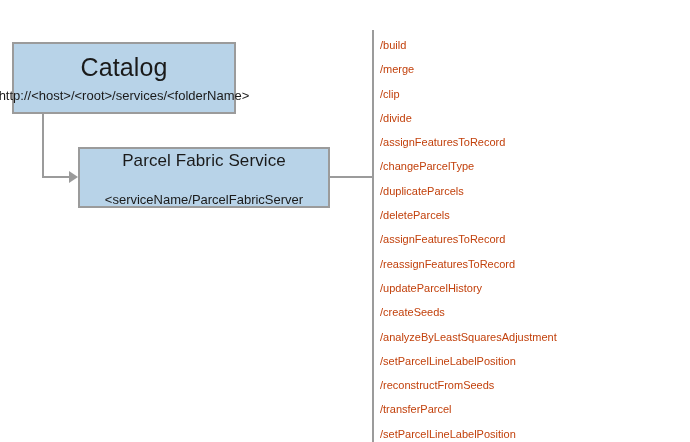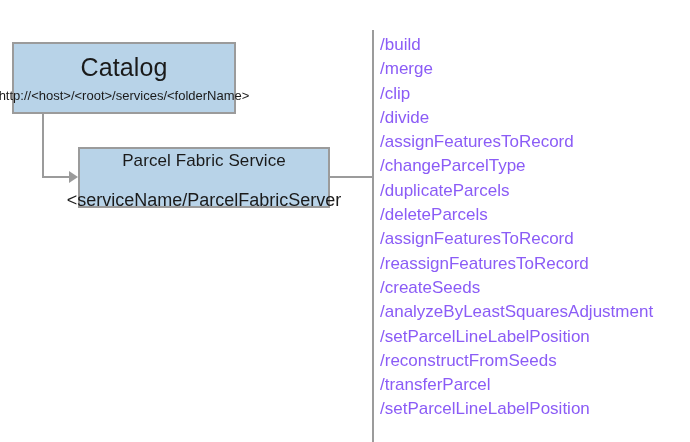--- a/index.html
+++ b/index.html
@@ -50,21 +50,21 @@
   }
   #catalog-node .node-sub { }
 
   #service-node {
     left: 78px;
     top: 147px;
     width: 252px;
     height: 61px;
   }
   #service-node .node-title { font-size: 17px; line-height: 26px; }
-  #service-node .node-sub { font-size: 18px; margin-top: 18px; }
+  #service-node .node-sub { font-size: 13px; margin-top: 18px; }
 
   
   .conn {
     position: absolute;
     background: #9b9b9b;
   }
   
   #conn-vert {
     left: 42px;
     top: 114px;
@@ -108,23 +108,23 @@
   #operations {
     position: absolute;
     left: 380px;
     top: 33px;
     width: 300px;
     list-style: none;
     margin: 0;
     padding: 0;
   }
   #operations li {
-    font-size: 17px;
+    font-size: 11px;
     line-height: 24.3px;
-    color: #8b5cf6;
+    color: #c2410c;
     white-space: nowrap;
   }
 </style>
 </head>
 <body>
 
 <div id="canvas">
 
   <div class="node" id="catalog-node">
     <div class="node-title">Catalog</div>
@@ -146,20 +146,21 @@
     <li>/build</li>
     <li>/merge</li>
     <li>/clip</li>
     <li>/divide</li>
     <li>/assignFeaturesToRecord</li>
     <li>/changeParcelType</li>
     <li>/duplicateParcels</li>
     <li>/deleteParcels</li>
     <li>/assignFeaturesToRecord</li>
     <li>/reassignFeaturesToRecord</li>
+    <li>/updateParcelHistory</li>
     <li>/createSeeds</li>
     <li>/analyzeByLeastSquaresAdjustment</li>
     <li>/setParcelLineLabelPosition</li>
     <li>/reconstructFromSeeds</li>
     <li>/transferParcel</li>
     <li>/setParcelLineLabelPosition</li>
   </ul>
 
 </div>
 

